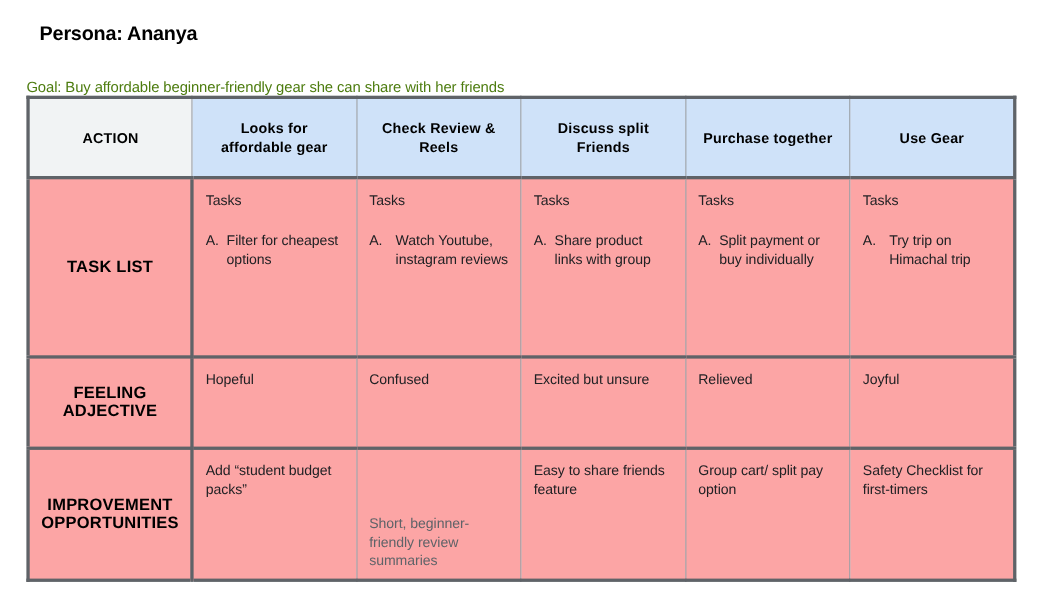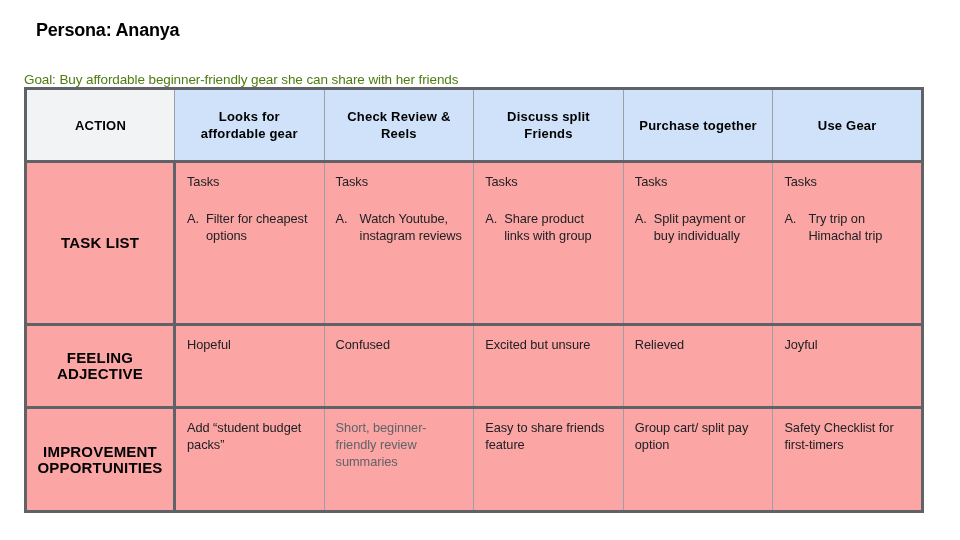--- a/index.html
+++ b/index.html
@@ -110,21 +110,21 @@
   .journey-table { border: 3px solid #5f6368; }
 
   
   .cell-inner {
     padding: 10px 11px 8px 11px;
     font-size: 12.8px;
     line-height: 17px;
     color: #202124;
     letter-spacing: -0.05px;
   }
-  .cell-inner.muted { color: #5f6368; }
+  .cell-inner.muted { color: #5f6368; margin-top: 48px; }
 
   .tasks-head {
     margin: 0 0 20px 0;
   }
   .task-item {
     display: flex;
     gap: 5px;
   }
   .task-item .marker {
     flex: 0 0 auto;

